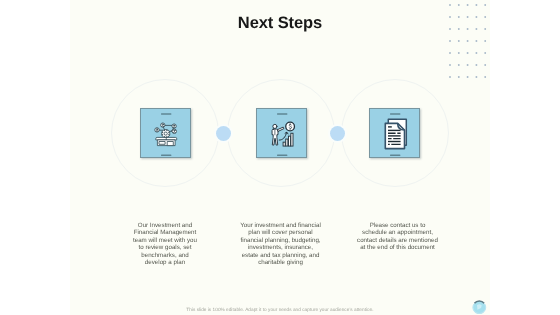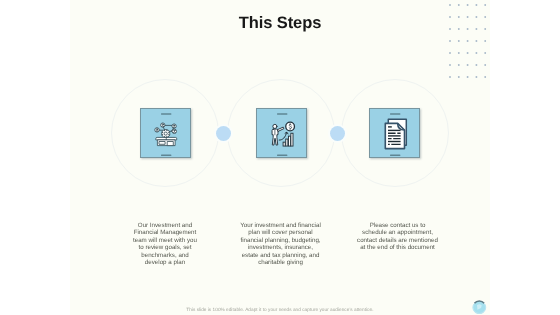--- a/index.html
+++ b/index.html
@@ -58,21 +58,21 @@
         <circle cx="27.4" cy="61" r="0.95"></circle>
         <circle cx="36.2" cy="61" r="0.95"></circle>
       <circle cx="1.0" cy="73" r="0.95"></circle>
         <circle cx="9.8" cy="73" r="0.95"></circle>
         <circle cx="18.6" cy="73" r="0.95"></circle>
         <circle cx="27.4" cy="73" r="0.95"></circle>
         <circle cx="36.2" cy="73" r="0.95"></circle>
     </g>
   </svg>
 
-  <div class="title">This Steps</div>
+  <div class="title">Next Steps</div>
 
   <div class="ring" style="left:41px;top:79px;width:108px;height:108px;"></div>
   <div class="ring" style="left:157px;top:79px;width:108px;height:108px;"></div>
   <div class="ring" style="left:271px;top:79px;width:108px;height:108px;"></div>
 
   <div class="conn" style="left:145.5px;top:125.5px;"></div>
   <div class="conn" style="left:259.7px;top:125.5px;"></div>
 
   <div class="sq" style="left:69.5px;top:108px;">
     <svg class="icon" width="51" height="50" viewBox="0 0 51 50">

